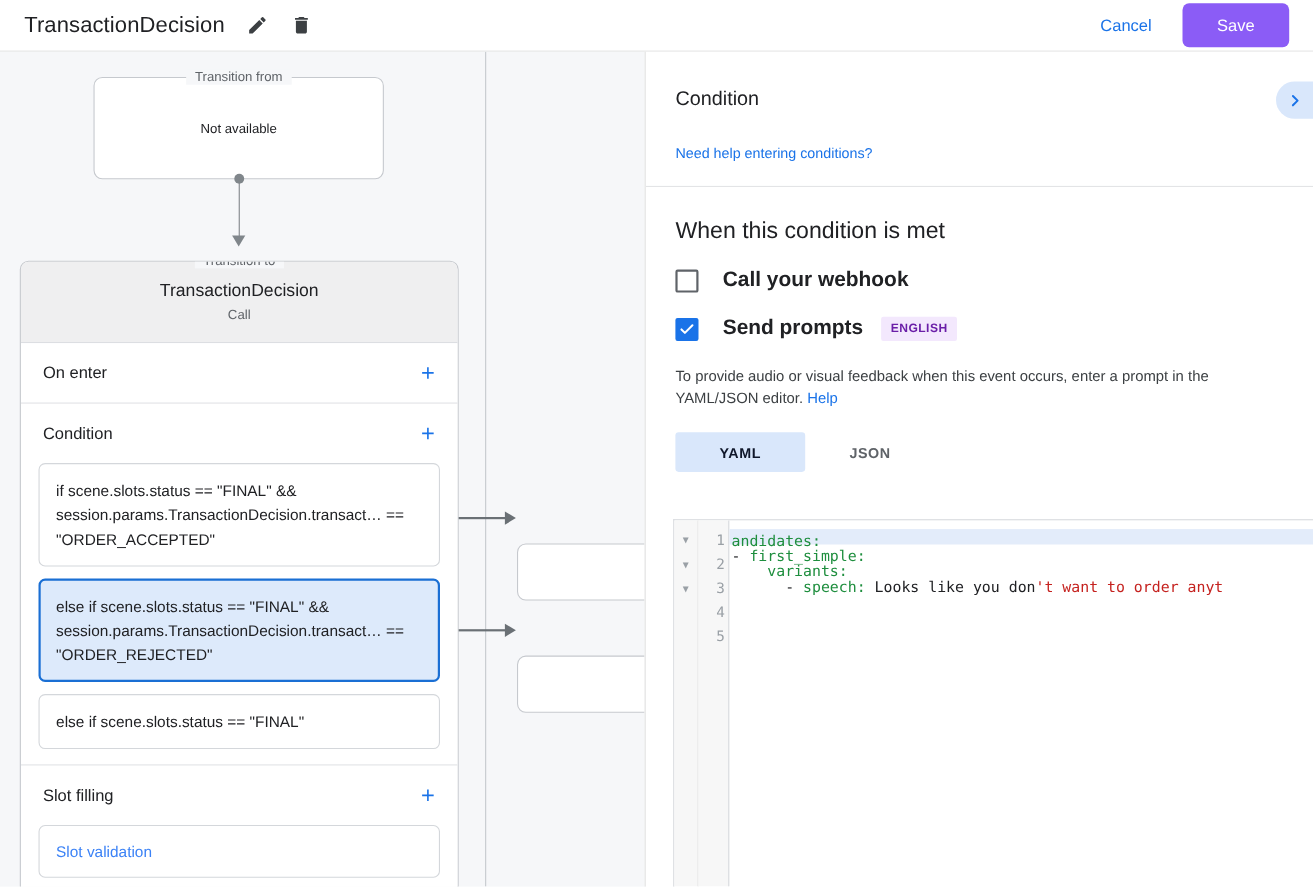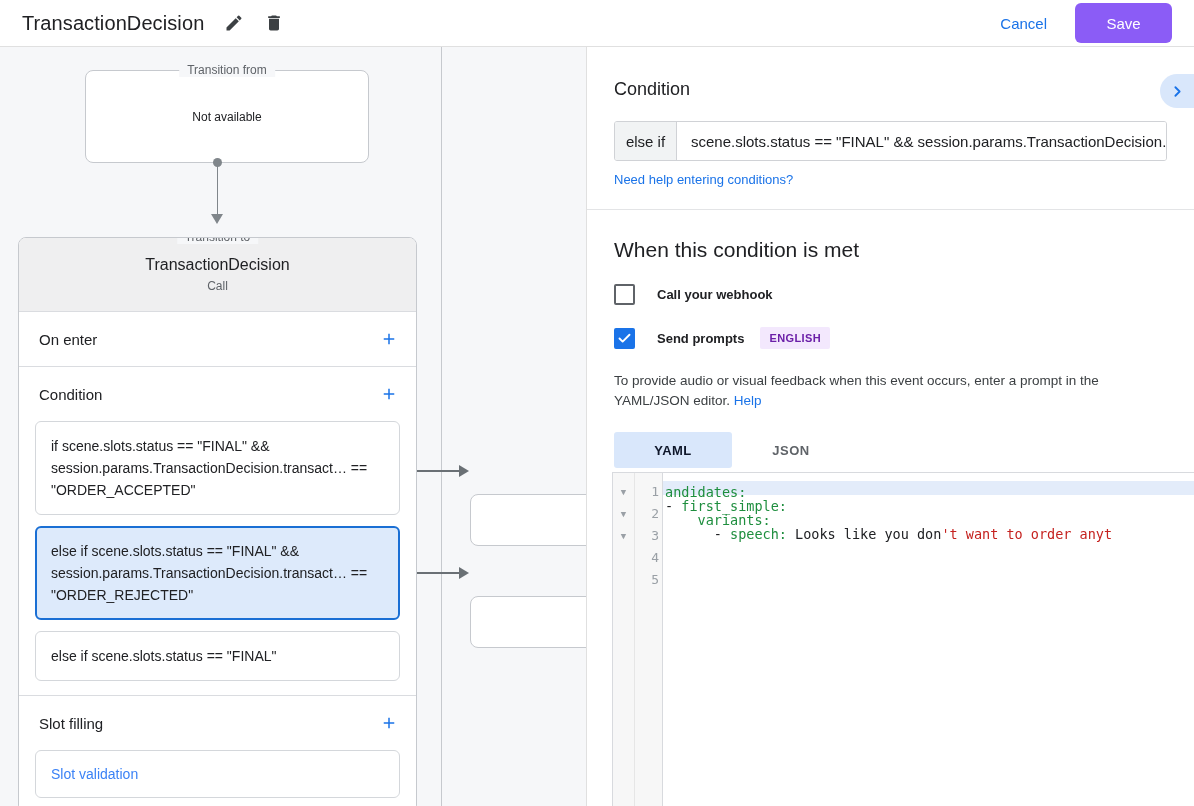--- a/index.html
+++ b/index.html
@@ -86,21 +86,21 @@
     font-size: 12px;
     color: #5f6368;
     white-space: nowrap;
     left: 50%;
     transform: translateX(-50%);
   }
 
   
   #transition-from {
     left: 85px; top: 23px;
-    width: 284px; height: 93px;
+    width: 264px; height: 93px;
     display: flex; align-items: center; justify-content: center; text-align: center;
   }
   #transition-from .node-title {
     font-size: 12px; color: #202124;
   }
 
   
   .conn-dot {
     position: absolute;
     width: 9px; height: 9px;
@@ -305,21 +305,21 @@
     background: #ffffff;
     flex: none;
     display: flex; align-items: center; justify-content: center;
   }
   .checkbox.checked {
     background: #1a73e8;
     border-color: #1a73e8;
   }
   .check-label {
     margin-left: 22px;
-    font-size: 13px;
+    font-size: 19px;
     font-weight: bold;
     color: #202124;
   }
   .lang-badge {
     margin-left: 16px;
     background: #f3e8fd;
     color: #6b1fa8;
     font-size: 11px;
     font-weight: bold;
     letter-spacing: 0.4px;
@@ -515,24 +515,20 @@
 
   <div class="rp-section">
     <div class="rp-title">Condition</div>
 
     <div class="chevron-pill">
       <svg width="17" height="17" viewBox="0 0 24 24" fill="none" stroke="#1a73e8" stroke-width="2.6" stroke-linecap="round" stroke-linejoin="round">
         <polyline points="9 18 15 12 9 6"></polyline>
       </svg>
     </div>
 
-    <div class="cond-input-row">
-      <div class="cond-prefix">else if</div>
-      <input class="cond-value" type="text" value="scene.slots.status == &quot;FINAL&quot; &amp;&amp; session.params.TransactionDecision." style="">
-    </div>
 
     <a class="help-link">Need help entering conditions?</a>
   </div>
 
   <div class="rp-divider"></div>
 
   <div class="rp-section">
     <div class="rp-subtitle">When this condition is met</div>
 
     <div class="check-row">

